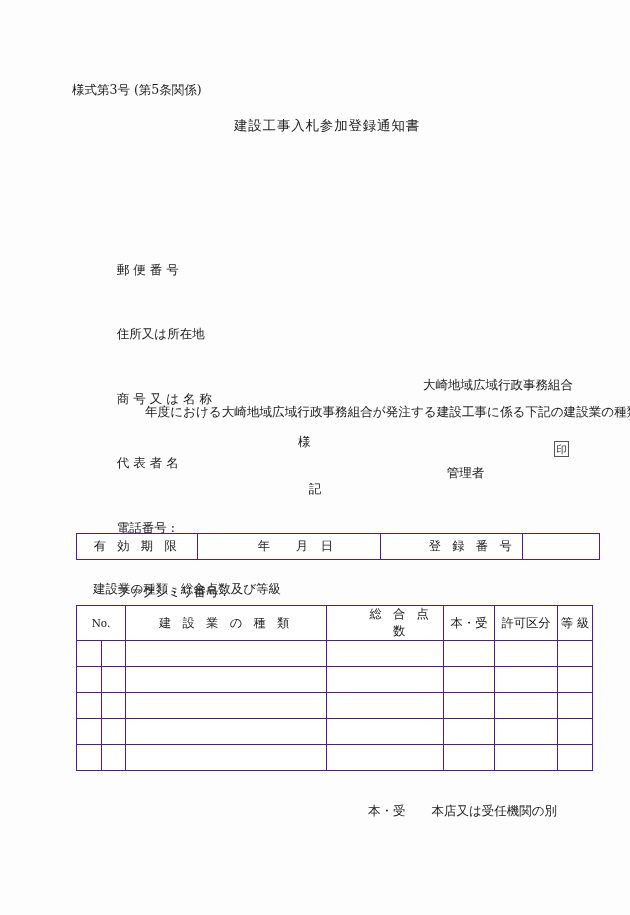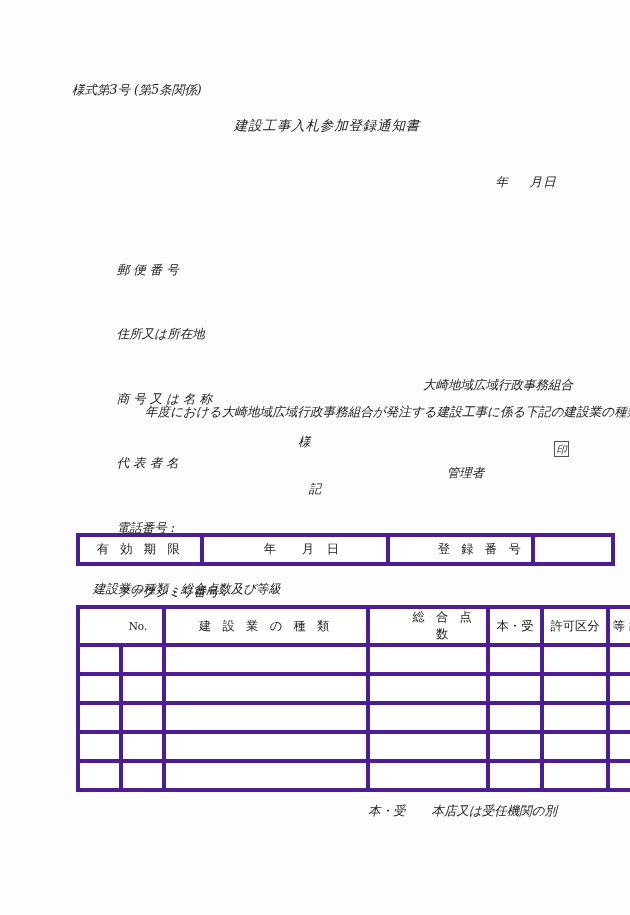--- a/index.html
+++ b/index.html
@@ -15,21 +15,21 @@
     color: #1a1a1a;
     -webkit-font-smoothing: antialiased;
   }
   .page {
     position: absolute;
     inset: 0;
     background: #fdfdfd;
   }
 
   
-  .abs { position: absolute; white-space: pre; font-style: italic; }
+  .abs { position: absolute; white-space: pre; }
   .jp  { font-family: "DejaVu Serif", "Liberation Serif", serif; }
 
   
   .sp1 { letter-spacing: 0.30em; }
 
   
   #form-code {
     left: 72px; top: 82px;
     font-size: 12.5px;
   }
@@ -99,21 +99,21 @@
     font-size: 12.5px;
   }
 
   
   table {
     border-collapse: collapse;
     font-size: 12.3px;
     table-layout: fixed;
   }
   table td, table th {
-    border: 4px solid #4c1d95;
+    border: 1px solid #4c1d95;
     font-weight: normal;
     padding: 0;
     text-align: center;
     vertical-align: middle;
     background: #fff;
   }
   #validity-table {
     position: absolute;
     left: 76px; top: 533px;
     width: 478px;
@@ -132,21 +132,21 @@
   }
 
   
   #types-table {
     position: absolute;
     left: 76px; top: 605px;
     width: 478px;
   }
   #types-table th { height: 27px; }
   #types-table td { height: 25px; }
-  .tt-no    { width: 24px; padding-left: 34px; }
+  .tt-no    { width: 24px; }
   .tt-sub   { width: 24px; }
   .tt-kind  { width: 200px; }
   .tt-score { width: 84px; padding-left: 32px; }
   .tt-hu    { width: 50px; }
   .tt-perm  { width: 62px; }
   .tt-grade { width: 34px; }
   .no-head { font-size: 10.5px; letter-spacing: 0; }
 
   
   #footnote {
@@ -158,23 +158,20 @@
 </style>
 </head>
 <body>
 
 <div class="page">
 
   <div class="abs jp" id="form-code">様式第3号 (第5条関係)</div>
 
   <div class="abs jp" id="doc-title" style="left:0;width:630px;padding-left:12px;">建設工事入札参加登録通知書</div>
 
-  <div class="abs jp" id="date-line" style="left:0;width:557px;">
-    <span class="g">年</span><span class="g">月</span><span>日</span>
-  </div>
 
   <div class="abs jp" id="recipient-block">
     <div class="row">
       <span class="lbl">郵 便 番 号</span>
     </div>
     <div class="row">
       <span class="lbl">住所又は所在地</span>
     </div>
     <div class="row">
       <span class="lbl">商 号 又 は 名 称</span>

